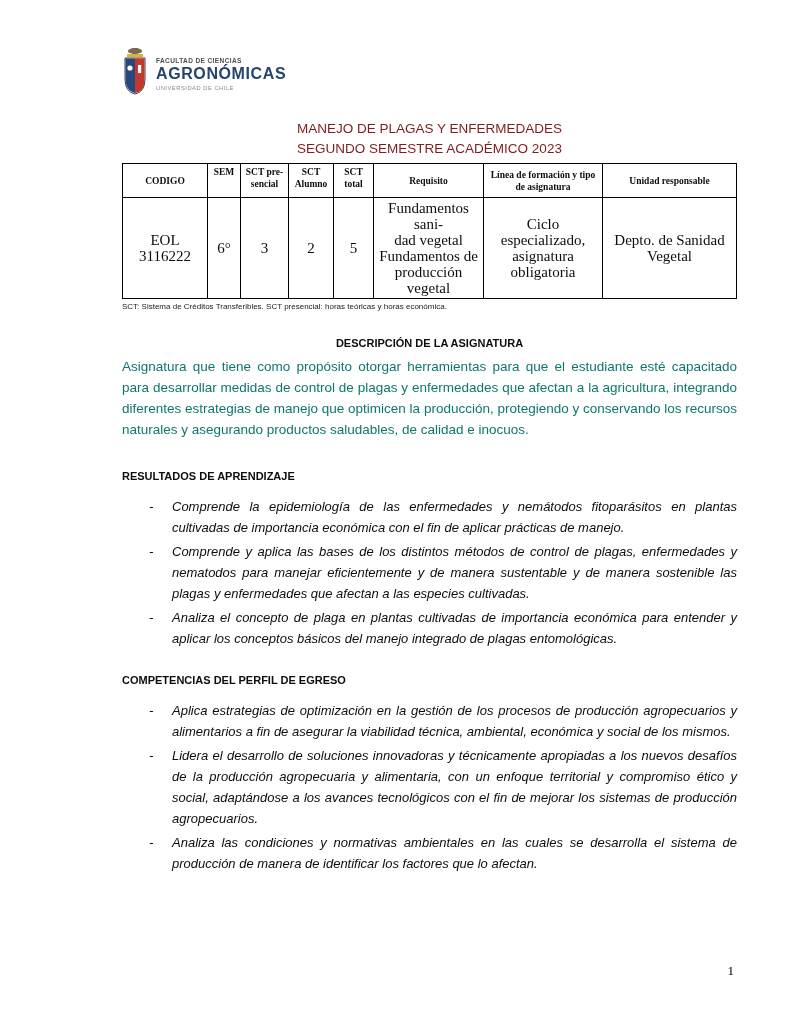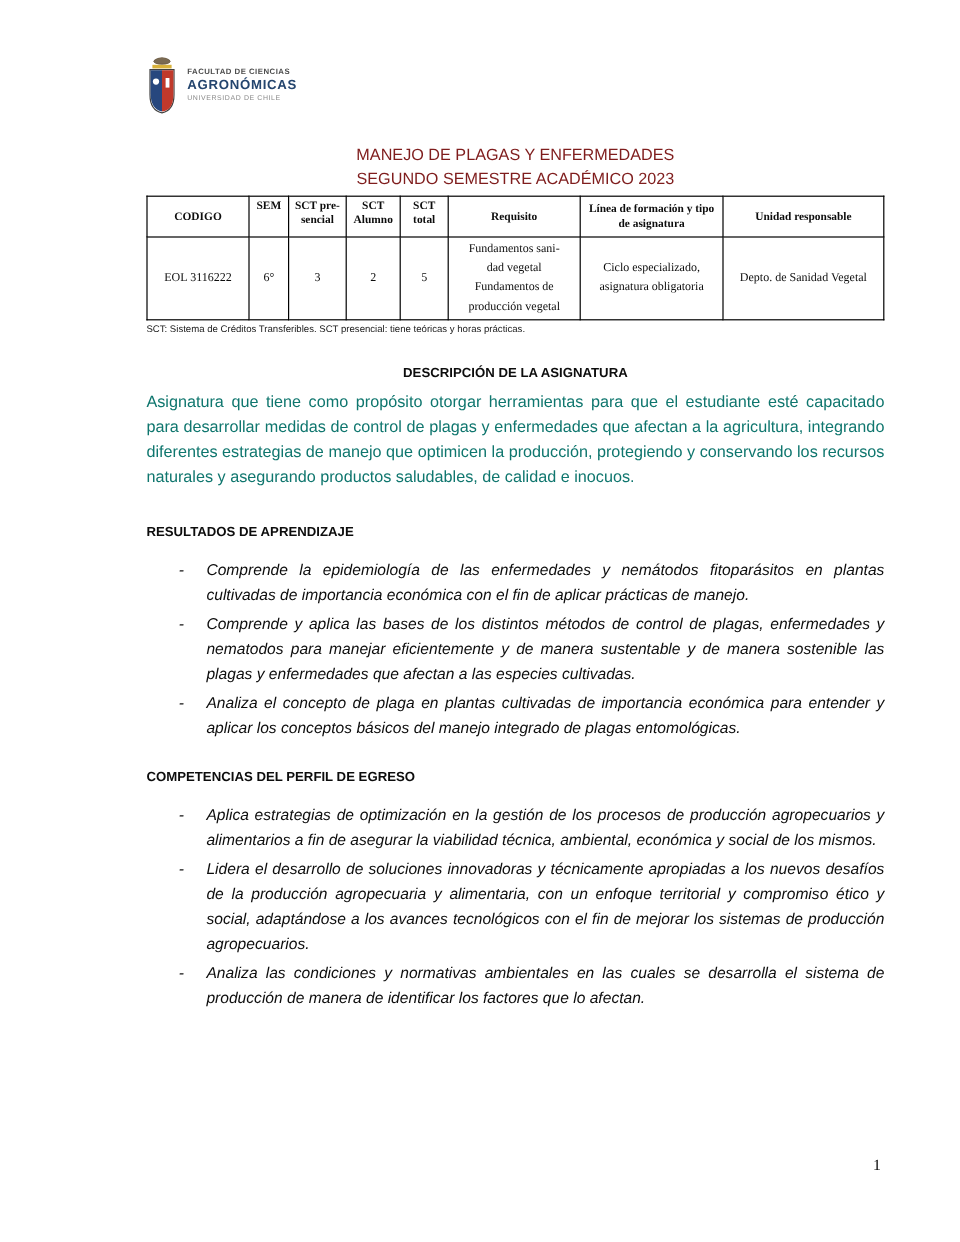--- a/index.html
+++ b/index.html
@@ -15,36 +15,36 @@
     box-sizing: border-box;
     padding: 45px 63px 0 122px;
     overflow: hidden;
     background: #ffffff;
   }
   
   .logo { display: flex; align-items: flex-start; gap: 8px; height: 60px; }
   .logo svg { display: block; }
   .logo-text { padding-top: 12px; }
   .logo-line1 { font-size: 6.5px; letter-spacing: .4px; color: #4d4d4d; font-weight: bold; }
-  .logo-line2 { font-size: 11px; font-weight: bold; color: #24456e; letter-spacing: .6px; margin-top: 1px; }
+  .logo-line2 { font-size: 16px; font-weight: bold; color: #24456e; letter-spacing: .6px; margin-top: 1px; }
   .logo-line3 { font-size: 5.8px; letter-spacing: .5px; color: #8a8a8a; margin-top: 2px; }
   
   .doc-title { text-align: center; font-weight: normal; font-size: 13.5px; line-height: 20px; margin-top: 14px; color: #7f1d1d; }
   
   .section-heading { font-weight: bold; font-size: 11px; color: #0d0d0d; }
   .h-ident { margin-top: 38px; }
   .h-desc  { margin-top: 26px; text-align: center; }
   .h-res   { margin-top: 30px; }
   .h-comp  { margin-top: 25px; }
   
   table.ident { border-collapse: collapse; width: 100%; margin-top: 4px; table-layout: fixed; font-family: Liberation Serif, serif; }
   .ident th, .ident td { border: 1px solid #000; text-align: center; padding: 2px; overflow: hidden; }
   .ident th { font-size: 9.5px; font-weight: bold; vertical-align: middle; line-height: 12px; height: 29px; }
   .ident th.va-top { vertical-align: top; }
-  .ident td { font-size: 10px; vertical-align: middle; line-height: 16px; height: 64px; }
+  .ident td { font-size: 15px; vertical-align: middle; line-height: 16px; height: 64px; }
   .req-line { line-height: 16px; }
   .footnote { font-size: 8px; color: #1a1a1a; margin-top: 3px; }
   
   .desc-body { margin-top: 7px; font-size: 13.5px; line-height: 21px; color: #0f766e; text-align: justify; }
   
   .dash-list { list-style: none; margin: 14px 0 0 0; padding: 0; }
   .dash-list li {
     position: relative; padding-left: 50px;
     font-size: 13px; line-height: 21px; text-align: justify;
     margin-bottom: 3px; color: #0d0d0d; font-style: italic;
@@ -120,21 +120,21 @@
           <div class="req-line">dad vegetal</div>
           <div class="req-line">Fundamentos de</div>
           <div class="req-line">producción vegetal</div>
         </td>
         <td>Ciclo especializado, asignatura obligatoria</td>
         <td>Depto. de Sanidad Vegetal</td>
       </tr>
     </tbody>
   </table>
 
-  <div class="footnote">SCT: Sistema de Créditos Transferibles. SCT presencial: tiene teóricas y horas prácticas.</div>
+  <div class="footnote">SCT: Sistema de Créditos Transferibles. SCT presencial: horas teóricas y horas económica.</div>
 
   <div class="section-heading h-desc">DESCRIPCIÓN DE LA ASIGNATURA</div>
   <p class="desc-body">Asignatura que tiene como propósito otorgar herramientas para que el estudiante esté capacitado para desarrollar medidas de control de plagas y enfermedades que afectan a la agricultura, integrando diferentes estrategias de manejo que optimicen la producción, protegiendo y conservando los recursos naturales y asegurando productos saludables, de calidad e inocuos.</p>
 
   <div class="section-heading h-res">RESULTADOS DE APRENDIZAJE</div>
   <ul class="dash-list">
     <li>Comprende la epidemiología de las enfermedades y nemátodos fitoparásitos en plantas cultivadas de importancia económica con el fin de aplicar prácticas de manejo.</li>
     <li>Comprende y aplica las bases de los distintos métodos de control de plagas, enfermedades y nematodos para manejar eficientemente y de manera sustentable y de manera sostenible las plagas y enfermedades que afectan a las especies cultivadas.</li>
     <li>Analiza el concepto de plaga en plantas cultivadas de importancia económica para entender y aplicar los conceptos básicos del manejo integrado de plagas entomológicas.</li>
   </ul>

